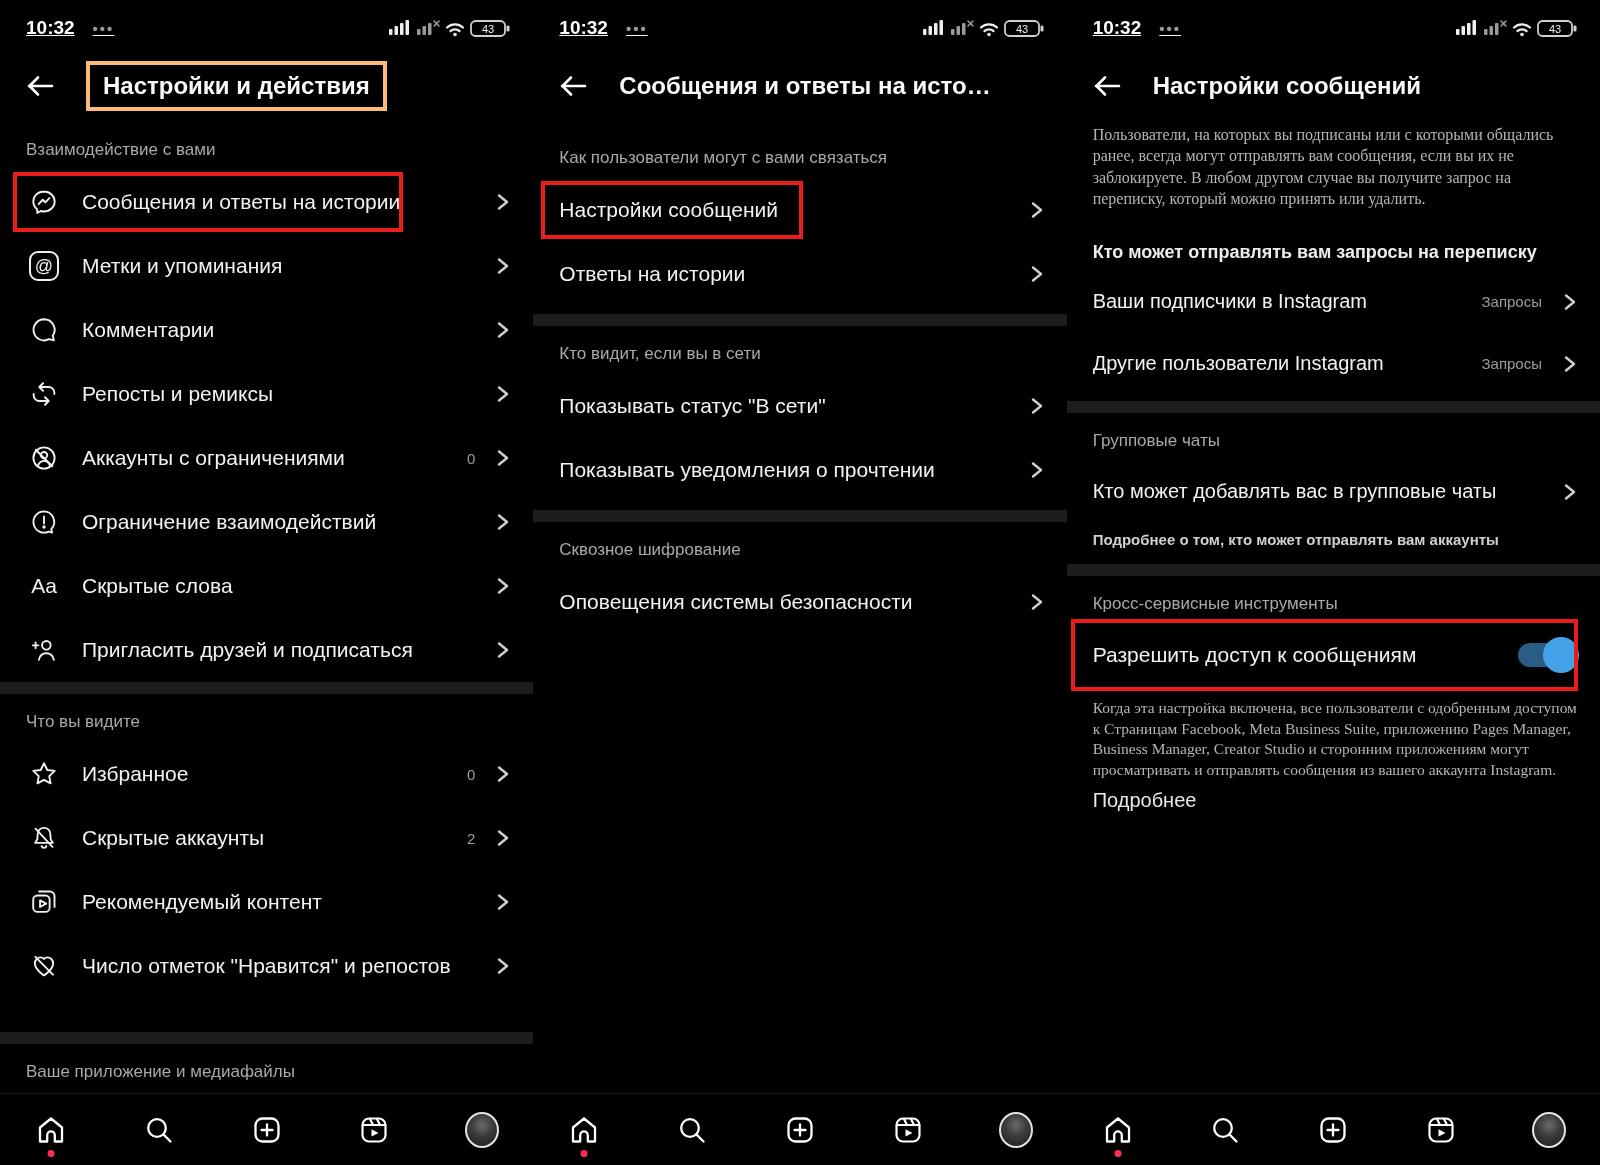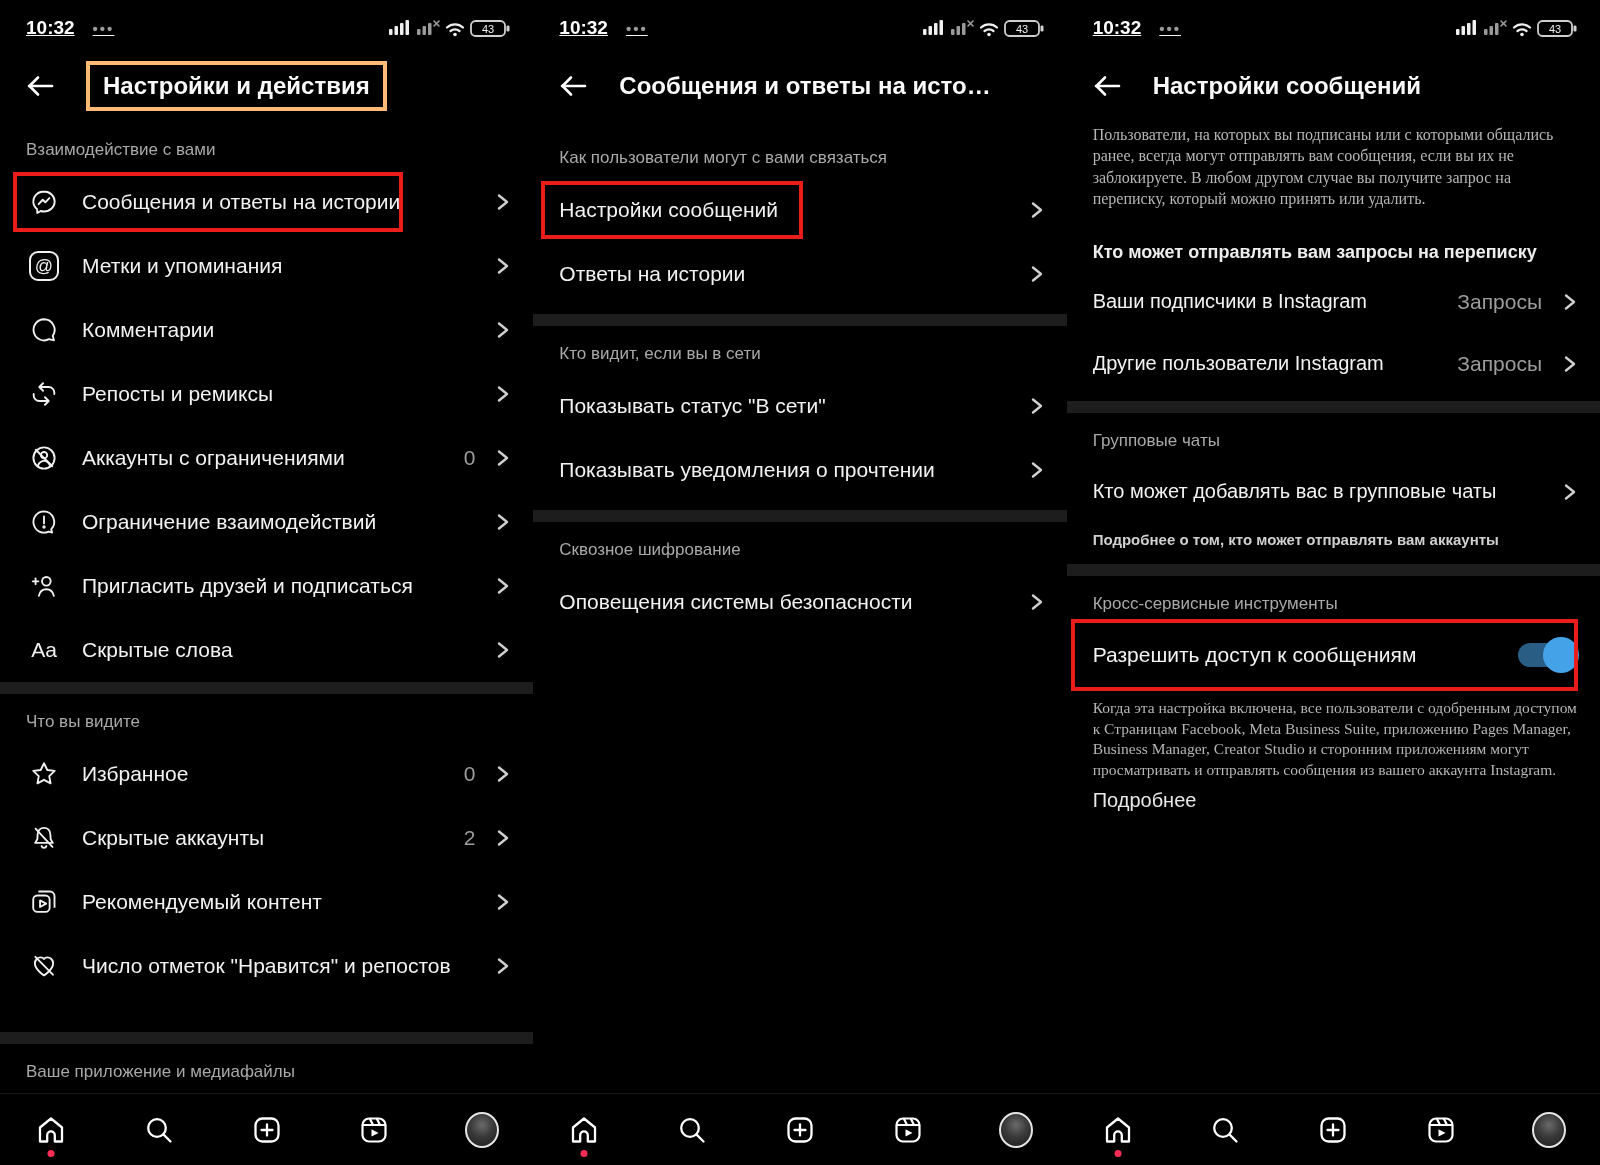--- a/index.html
+++ b/index.html
@@ -24,21 +24,21 @@
   .title { font-size:24px; font-weight:700; color:#fafafa; margin-left:30px; white-space:nowrap; }
   .red-box { border:4px solid #fdba74; padding:7px 13px; display:inline-block; }
 
   
   .sec-h { color:#a9a9a9; font-size:17px; padding:18px 26px 10px 26px; }
   .sec-h.first { padding-top:22px; }
   .sec-strong { color:#ededed; font-size:18px; font-weight:700; padding:26px 26px 8px 26px; }
   .row { display:flex; align-items:center; height:64px; padding:0 20px 0 26px; position:relative; }
   .row .ricon { width:36px; display:flex; justify-content:center; align-items:center; margin-right:20px; flex:0 0 auto; }
   .row .rlabel { font-size:21px; color:#f2f2f2; flex:1; white-space:nowrap; overflow:hidden; }
-  .row .rvalue { color:#9d9d9d; font-size:21px; margin-right:16px; }
+  .row .rvalue { color:#9d9d9d; font-size:15px; margin-right:16px; }
   .chev { width:22px; height:22px; flex:0 0 auto; }
   .sep { height:12px; background:#1d1d1d; width:100%; }
   .icon-at { width:30px; height:30px; border:2px solid #f0f0f0; border-radius:9px; display:flex; align-items:center; justify-content:center; font-size:18px; color:#f0f0f0; }
   .icon-aa { font-size:21px; color:#f0f0f0; }
 
   
   .hl { position:absolute; border:4px solid #ea1c1c; pointer-events:none; }
   .hl-row1 { left:13px; right:130px; top:2px; bottom:2px; }
   .hl-row2 { left:8px; width:262px; top:3px; bottom:3px; }
   .hl-row3 { left:4px; right:22px; top:-5px; bottom:-5px; }
@@ -224,38 +224,38 @@
           </svg>
       </span>
       <span class="rlabel">Ограничение взаимодействий</span>
       <svg class="chev" viewBox="0 0 22 22">
           <use href="#chev-g"></use>
         </svg>
     </div>
 
     <div class="row">
       <span class="ricon">
+          <span class="icon-aa">Aa</span>
+        </span>
+      <span class="rlabel">Скрытые слова</span>
+      <svg class="chev" viewBox="0 0 22 22">
+          <use href="#chev-g"></use>
+        </svg>
+    </div>
+
+    <div class="row">
+      <span class="ricon">
         <svg width="30" height="30" viewBox="0 0 32 32" fill="none" stroke="#f0f0f0" stroke-width="2" stroke-linecap="round">
             <circle cx="18.5" cy="11" r="4.6"></circle>
             <path d="M10.5 26.5c1-4.6 4-7.1 8-7.1s7 2.5 8 7.1"></path>
             <line x1="7" y1="8" x2="7" y2="14"></line>
             <line x1="4" y1="11" x2="10" y2="11"></line>
           </svg>
       </span>
       <span class="rlabel">Пригласить друзей и подписаться</span>
-      <svg class="chev" viewBox="0 0 22 22">
-          <use href="#chev-g"></use>
-        </svg>
-    </div>
-
-    <div class="row">
-      <span class="ricon">
-          <span class="icon-aa">Aa</span>
-        </span>
-      <span class="rlabel">Скрытые слова</span>
       <svg class="chev" viewBox="0 0 22 22">
           <use href="#chev-g"></use>
         </svg>
     </div>
 
     <div class="sep"></div>
     <div class="sec-h">Что вы видите</div>
 
     <div class="row">
       <span class="ricon">

